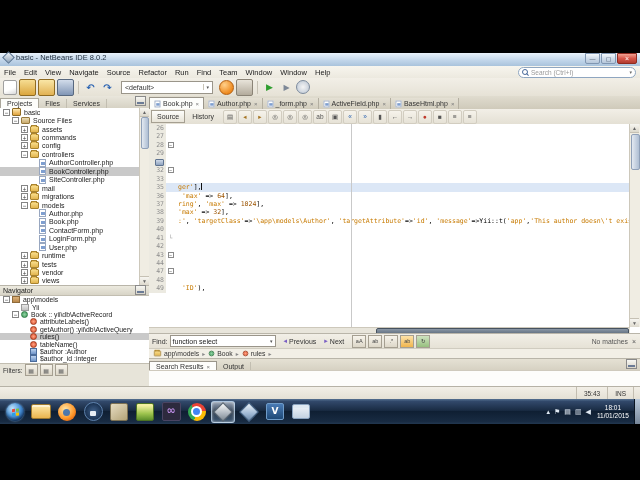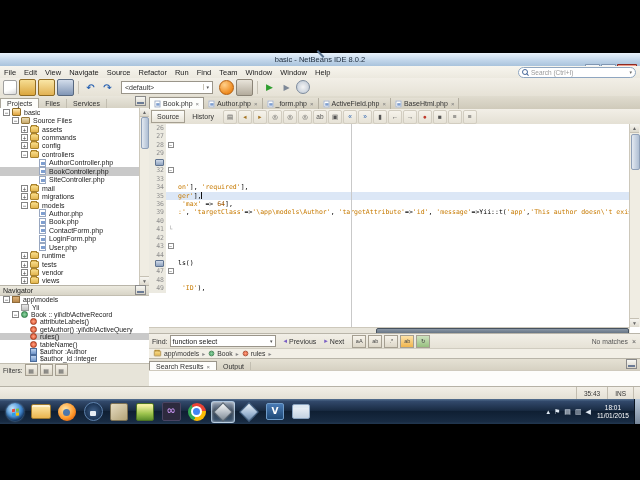--- a/index.html
+++ b/index.html
@@ -3,21 +3,21 @@
 <meta charset="utf-8">
 <style>
   html,body{margin:0;padding:0;background:#000;}
   #screen{position:relative;width:640px;height:480px;background:#000;overflow:hidden;
     font-family:"Liberation Sans","DejaVu Sans",sans-serif;-webkit-user-select:none;cursor:default;}
   .abs{position:absolute;}
   .letterbox{left:0;right:0;background:#000;}
 
   
   #titlebar{top:53px;left:0;right:0;height:13px;background:linear-gradient(#e9f2fb,#c2d6ea 55%,#a9c3dc);
-    border-bottom:1px solid #89a4c2;display:flex;align-items:center;font-size:7.5px;color:#1c2a3a;flex-direction:column;}
+    border-bottom:1px solid #89a4c2;display:flex;align-items:flex-start;font-size:7.5px;color:#1c2a3a;}
   .appico{width:7px;height:7px;margin:0 3px 0 4px;transform:rotate(45deg);
     background:linear-gradient(135deg,#f2f6fa,#8fa3b8);border:1px solid #56708c;}
   #titletext{white-space:nowrap;}
   #winbtns{margin-left:auto;display:flex;margin-right:3px;}
   .wbtn{width:13px;height:9px;margin-left:1px;border:1px solid #8096b1;border-radius:0 0 2px 2px;
     background:linear-gradient(#f5f9fd,#cfdbe9 50%,#b7c8db);display:flex;align-items:center;justify-content:center;
     font-size:6px;line-height:6px;color:#3a4a5e;}
   .wbtn.close{width:18px;background:linear-gradient(#f0a091,#d6574a 50%,#b13a2e);border-color:#8e2a20;color:#fff;font-size:7px;}
 
   #menubar{top:66px;left:0;right:0;height:12px;background:linear-gradient(#f7f5ee,#ece9df);
@@ -555,36 +555,41 @@
         <div class="cline">
           <span class="ln">32</span>
           <span class="mk"><span class="fold">−</span></span>
           <span class="codetext"></span>
         </div>
         <div class="cline">
           <span class="ln">33</span>
           <span class="mk"></span>
           <span class="codetext"></span>
         </div>
-        <div class="cline">
-          <span class="ln">34</span>
-          <span class="mk"></span>
-          <span class="codetext"><span class="seg-s">on'</span><span class="seg-p">], </span><span class="seg-s">'required'</span><span class="seg-p">],</span></span>
-        </div>
         <div class="cline cur">
           <span class="ln">35</span>
           <span class="mk"></span>
           <span class="codetext"><span class="seg-s">ger'</span><span class="seg-p">],</span><span class="caret"></span></span>
         </div>
         <div class="cline">
           <span class="ln">36</span>
           <span class="mk"></span>
           <span class="codetext"><span class="seg-p"> </span><span class="seg-s">'max'</span><span class="seg-p"> =&gt; </span><span class="seg-n">64</span><span class="seg-p">],</span></span>
         </div>
         <div class="cline">
+          <span class="ln">37</span>
+          <span class="mk"></span>
+          <span class="codetext"><span class="seg-s">ring'</span><span class="seg-p">, </span><span class="seg-s">'max'</span><span class="seg-p"> =&gt; </span><span class="seg-n">1024</span><span class="seg-p">],</span></span>
+        </div>
+        <div class="cline">
+          <span class="ln">38</span>
+          <span class="mk"></span>
+          <span class="codetext"><span class="seg-s">'max'</span><span class="seg-p"> =&gt; </span><span class="seg-n">32</span><span class="seg-p">],</span></span>
+        </div>
+        <div class="cline">
           <span class="ln">39</span>
           <span class="mk"></span>
           <span class="codetext"><span class="seg-s">:'</span><span class="seg-p">, </span><span class="seg-s">'targetClass'</span><span class="seg-p">=&gt;</span><span class="seg-s">'\app\models\Author'</span><span class="seg-p">, </span><span class="seg-s">'targetAttribute'</span><span class="seg-p">=&gt;</span><span class="seg-s">'id'</span><span class="seg-p">, </span><span class="seg-s">'message'</span><span class="seg-p">=&gt;Yii::t(</span><span class="seg-s">'app'</span><span class="seg-p">,</span><span class="seg-s">'This author doesn\'t exist'</span></span>
         </div>
         <div class="cline">
           <span class="ln">40</span>
           <span class="mk"></span>
           <span class="codetext"></span>
         </div>
         <div class="cline">
@@ -599,25 +604,20 @@
         </div>
         <div class="cline">
           <span class="ln">43</span>
           <span class="mk"><span class="fold">−</span></span>
           <span class="codetext"></span>
         </div>
         <div class="cline">
           <span class="ln">44</span>
           <span class="mk"></span>
           <span class="codetext"></span>
-        </div>
-        <div class="cline">
-          <span class="ln"><span class="bmk"></span></span>
-          <span class="mk"></span>
-          <span class="codetext"><span class="seg-p">ls()</span></span>
         </div>
         <div class="cline">
           <span class="ln">47</span>
           <span class="mk"><span class="fold">−</span></span>
           <span class="codetext"></span>
         </div>
         <div class="cline">
           <span class="ln">48</span>
           <span class="mk"></span>
           <span class="codetext"></span>

